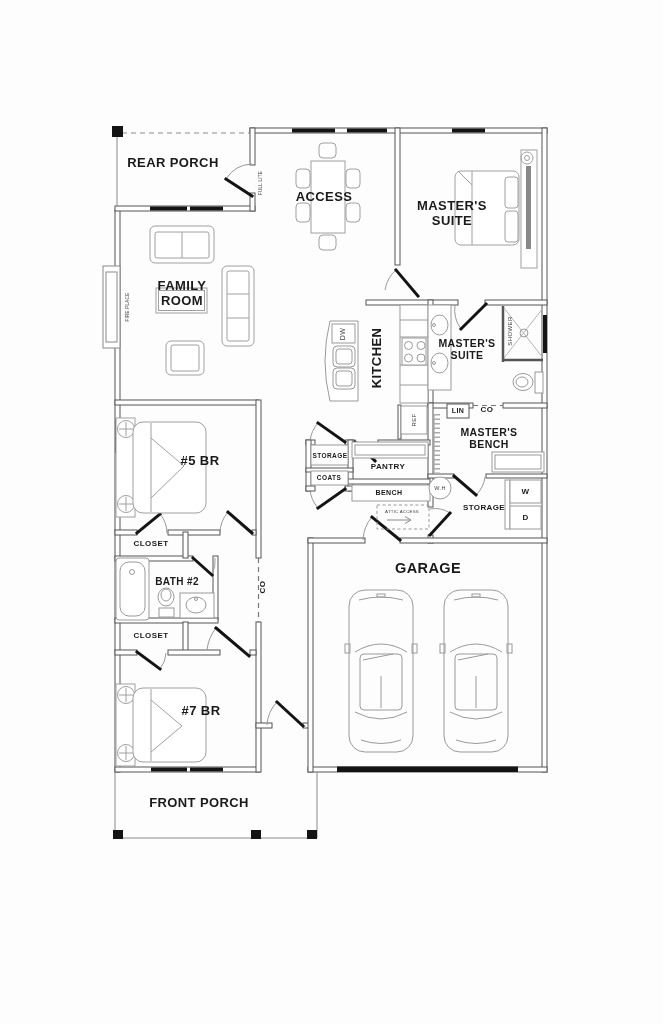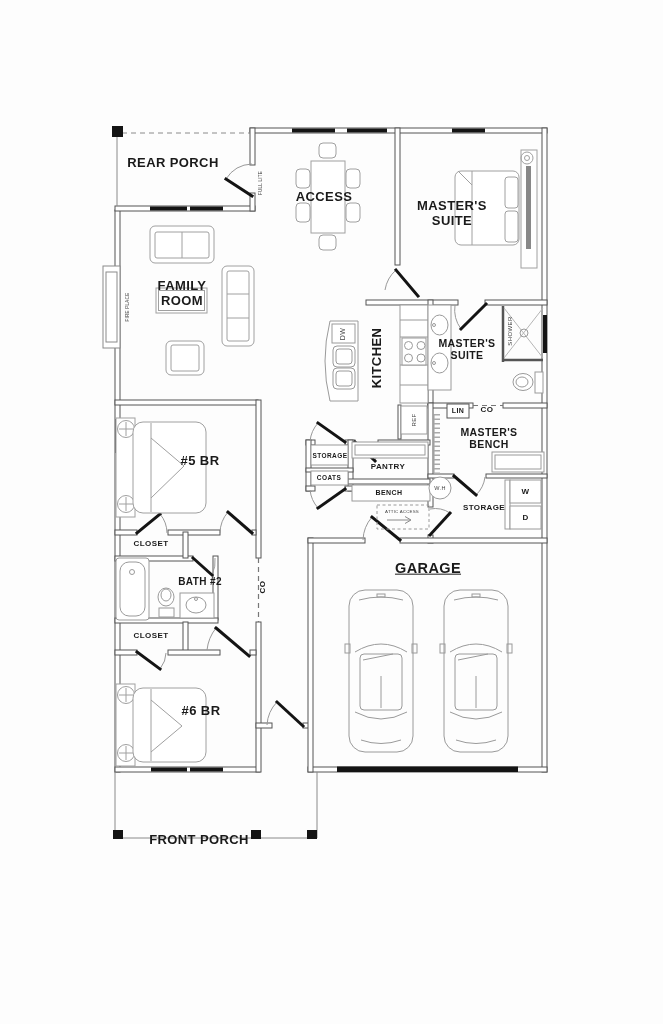--- a/index.html
+++ b/index.html
@@ -3,22 +3,22 @@
 <meta charset="utf-8">
 <style>
   html,body{margin:0;padding:0;background:#ffffff;}
   #plan{position:relative;width:663px;height:1024px;background:#fdfdfd;overflow:hidden;
         font-family:"Liberation Sans", sans-serif;color:#1a1a1a;}
   #plan svg{position:absolute;left:0;top:0;}
   .lbl{position:absolute;transform:translate(-50%,-50%);font-weight:bold;
        letter-spacing:.4px;text-align:center;white-space:nowrap;line-height:1.15;}
   .wrap{white-space:normal;}
   .v{transform:translate(-50%,-50%) rotate(-90deg);}
-  .f13{font-size:13px;} .f14{font-size:14.5px;text-decoration:underline;} .f11{font-size:10.5px;}
-  .f10{font-size:10px;margin-left:23px;} .f8{font-size:8px;} .f7{font-size:7px;}
+  .f13{font-size:13px;} .f14{font-size:14.5px;} .f11{font-size:10.5px;}
+  .f10{font-size:10px;} .f8{font-size:8px;} .f7{font-size:7px;}
   .f65{font-size:6.5px;} .f6{font-size:6px;} .f55{font-size:5.5px;}
   .f45{font-size:4.6px;letter-spacing:.2px;} .f43{font-size:4.4px;letter-spacing:.2px;}
   .thin{font-weight:normal;color:#444;}
 </style>
 </head>
 <body>
 
 <div id="plan">
 
 <svg width="663" height="1024" viewBox="0 0 663 1024">
@@ -333,22 +333,22 @@
 <div class="lbl f55 thin" style="left:440px;top:488px">W.H</div>
 <div class="lbl f8" style="left:484px;top:508px">STORAGE</div>
 <div class="lbl f8" style="left:525.5px;top:491.5px">W</div>
 <div class="lbl f8" style="left:525.5px;top:517.5px">D</div>
 <div class="lbl f7" style="left:458px;top:411px">LIN</div>
 <div class="lbl f8" style="left:487px;top:410px">CO</div>
 <div class="lbl f8 v" style="left:263px;top:587px">CO</div>
 <div class="lbl f8" style="left:151px;top:544px">CLOSET</div>
 <div class="lbl f10" style="left:177px;top:582px">BATH #2</div>
 <div class="lbl f8" style="left:151px;top:636px">CLOSET</div>
-<div class="lbl f13" style="left:201px;top:711px">#6 BR</div>
+<div class="lbl f13" style="left:201px;top:711px">#7 BR</div>
 <div class="lbl f14" style="left:428px;top:568px">GARAGE</div>
-<div class="lbl f13" style="left:199px;top:840px">FRONT PORCH</div>
+<div class="lbl f13" style="left:199px;top:803px">FRONT PORCH</div>
 <div class="lbl f6 v thin" style="left:510px;top:331px">SHOWER</div>
 <div class="lbl f7 v thin" style="left:343px;top:334px">DW</div>
 <div class="lbl f6 v thin" style="left:414px;top:420px">REF</div>
 <div class="lbl f45 v thin" style="left:261px;top:183px">FULL LITE</div>
 <div class="lbl f45 v thin" style="left:128px;top:307px">FIRE PLACE</div>
 
 </div>
 
 </body></html>

